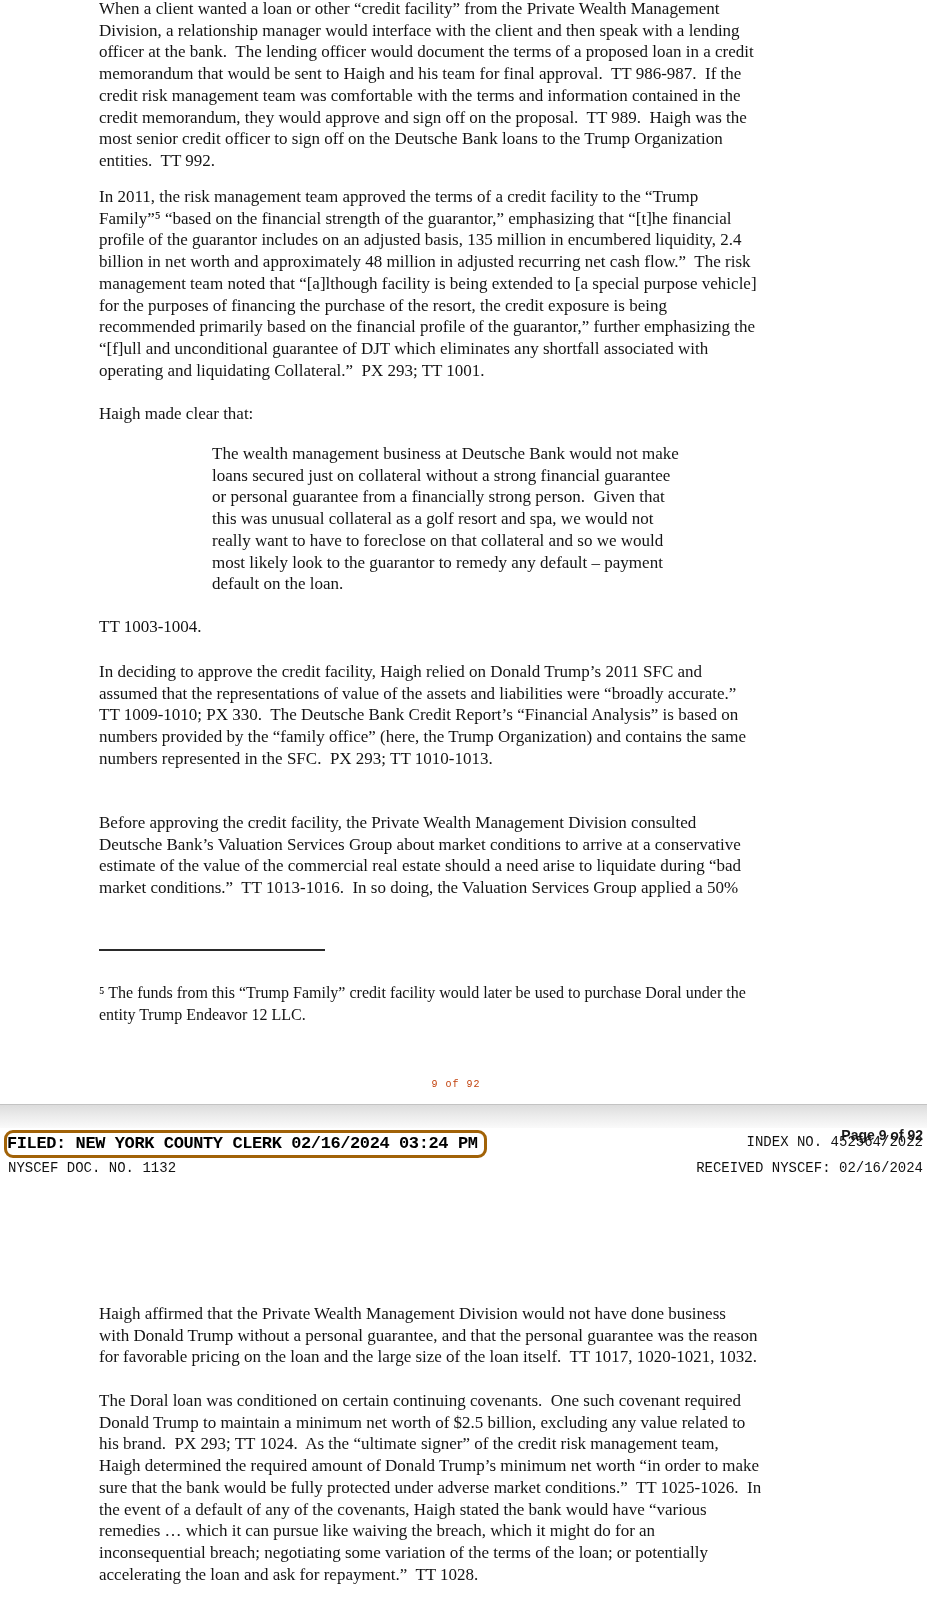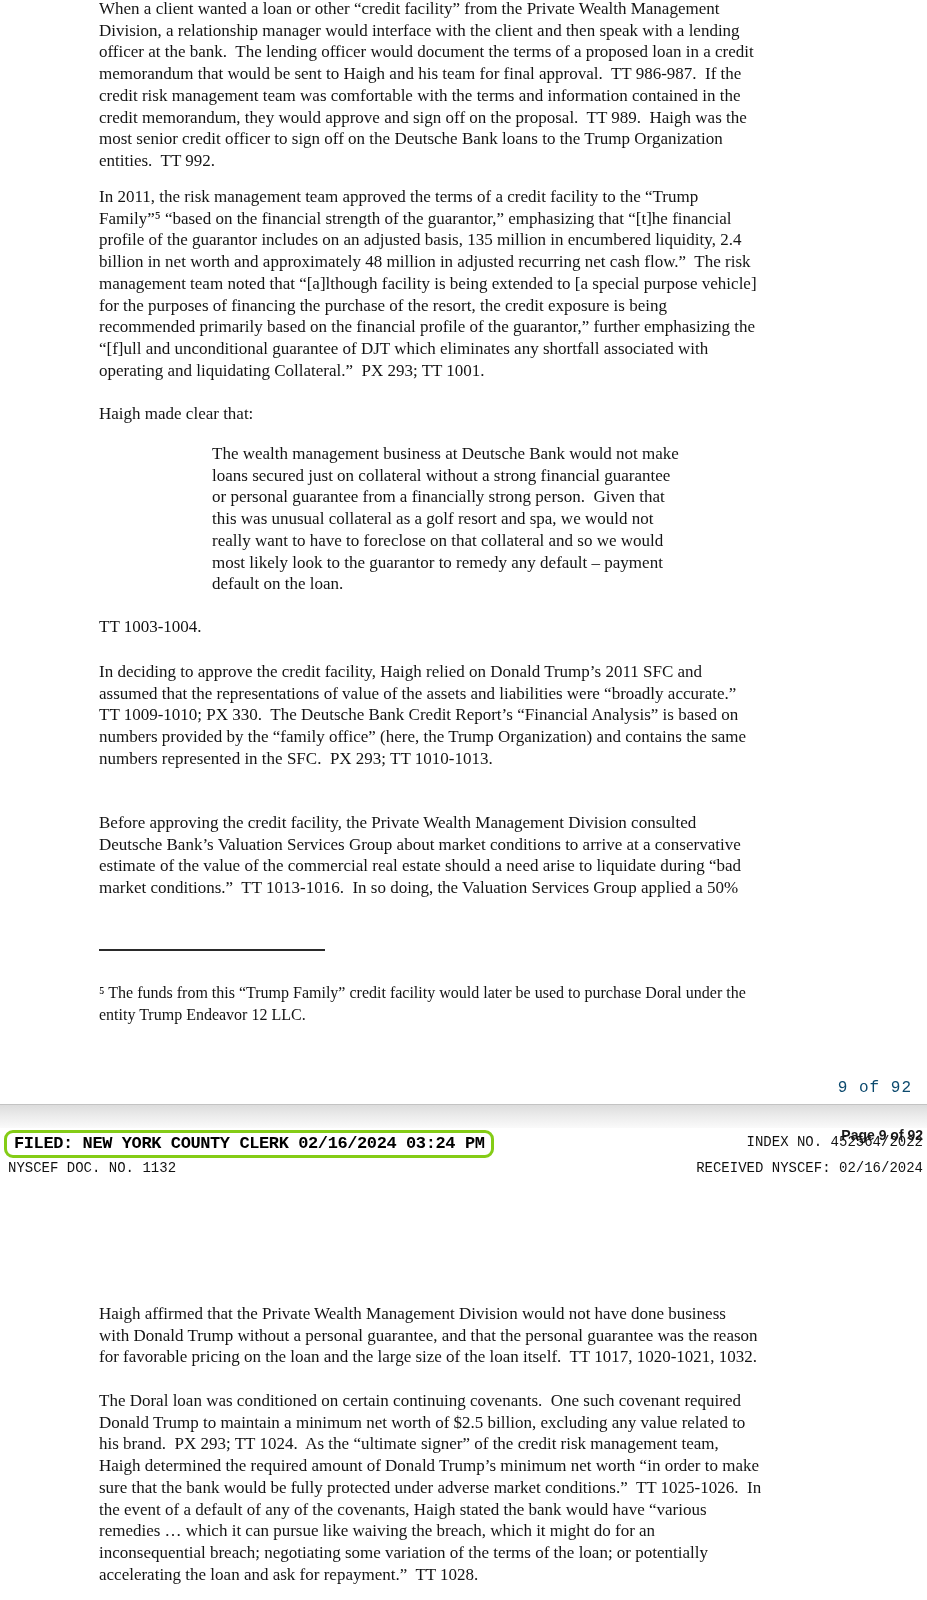--- a/index.html
+++ b/index.html
@@ -29,24 +29,24 @@
   }
   .fn-rule {
     position: absolute;
     left: 99px; top: 949px;
     width: 226px; height: 2px;
     background: #2a2a2a;
   }
   .pg-center {
     position: absolute;
     top: 1079px; left: 0; width: 912px;
-    text-align: right;
+    text-align: center;
     font-family: "Liberation Mono", monospace;
-    font-size: 16px;
-    color: #0c4a6e;
+    font-size: 10px;
+    color: #c2410c;
     letter-spacing: 1px;
   }
   .pg-right {
     position: absolute;
     top: 1079px; right: 4px;
     font-family: "Liberation Sans", sans-serif;
     font-weight: bold;
     font-size: 14px;
     color: #1a1a1a;
     margin-top: 48px;
@@ -54,23 +54,23 @@
   .page-break-band {
     position: absolute;
     left: 0; top: 1104px;
     width: 927px; height: 23px;
     border-top: 1px solid #c3c3c3;
     background: linear-gradient(180deg, #dcdcdc 0%, #ebebeb 45%, #fafafa 100%);
   }
   .filed-box {
     position: absolute;
     left: 4px; top: 1130px;
-    border: 3px solid #84cc16;
+    border: 3px solid #a16207;
     border-radius: 9px;
-    padding: 1px 7px 2px 7px;
+    padding: 1px 7px 2px 0;
     background: #fff;
   }
   .filed-text {
     font-family: "Liberation Mono", monospace;
     font-weight: bold;
     font-size: 17px;
     letter-spacing: -0.4px;
     color: #000;
     white-space: nowrap;
   }

